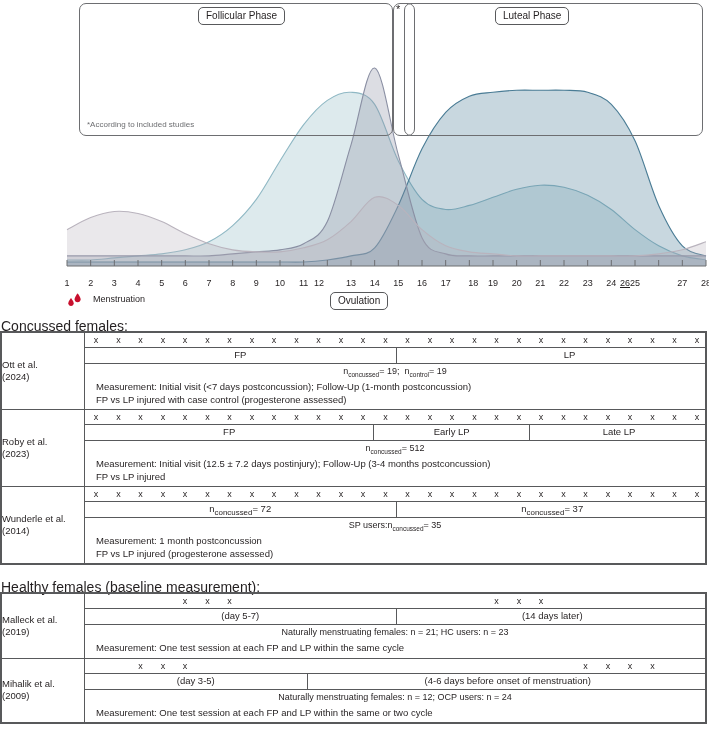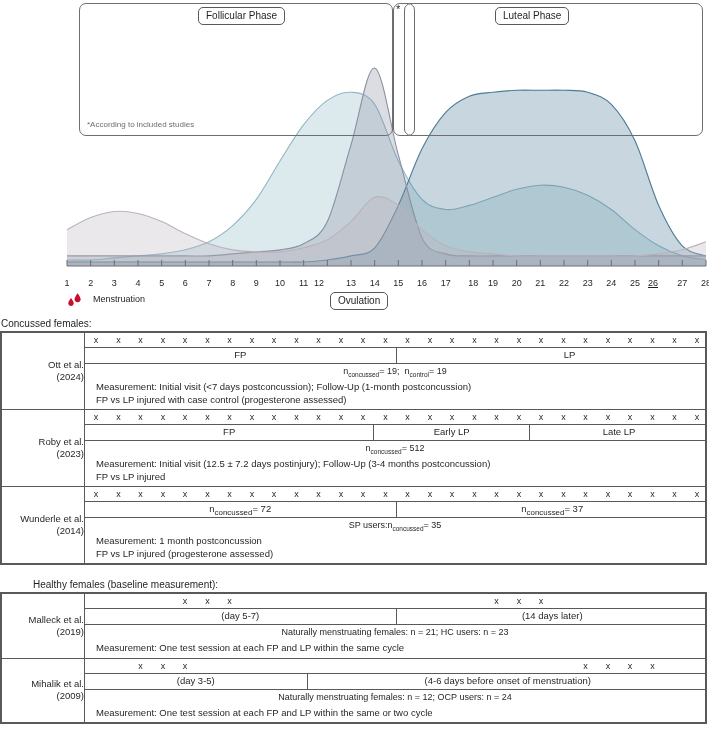--- a/index.html
+++ b/index.html
@@ -70,32 +70,32 @@
   }
   #menstruation-label {
     position: absolute; left: 93px; top: 294px;
     font-size: 9px; color: #231f20; white-space: nowrap;
   }
   #drop-icon { position: absolute; left: 65px; top: 289px; width: 20px; height: 20px; }
 
   
   .section-caption {
     position: absolute; left: 1px;
-    font-size: 10px; color: #231f20; white-space: nowrap;
+    font-size: 14px; color: #231f20; white-space: nowrap;
   }
   .tbl {
     position: absolute; left: 0; width: 707px;
     border: 1px solid #58595b;
     border-collapse: collapse;
   }
   .tbl table { border-collapse: collapse; width: 100%; table-layout: fixed; }
   .tbl td { border: 1px solid #58595b; padding: 0; vertical-align: middle; }
   .namecell {
     width: 83px; font-size: 9.5px; line-height: 12px;
-    padding: 2px 0 2px 6px; color: #231f20; vertical-align: middle; text-align: right;
+    padding: 2px 0 2px 6px; color: #231f20; vertical-align: middle;
   }
   .xrow { height: 15px; position: relative; }
   .xmark {
     position: absolute; top: 2px; font-size: 9px; line-height: 10px;
     width: 14px; margin-left: -7px; text-align: center; color: #231f20;
   }
   .ncell {
     height: 15px; font-size: 9px; text-align: center; color: #231f20;
     line-height: 14px;
   }
@@ -194,21 +194,21 @@
         <div class="day-lbl" style="left: 422px;">16</div>
         <div class="day-lbl" style="left: 445.667px;">17</div>
         <div class="day-lbl" style="left: 469.333px; text-align: right;">18</div>
         <div class="day-lbl" style="left: 493px;">19</div>
         <div class="day-lbl" style="left: 516.667px;">20</div>
         <div class="day-lbl" style="left: 540.333px;">21</div>
         <div class="day-lbl" style="left: 564px;">22</div>
         <div class="day-lbl" style="left: 587.667px;">23</div>
         <div class="day-lbl" style="left: 611.333px;">24</div>
         <div class="day-lbl" style="left: 635px;">25</div>
-        <div class="day-lbl" style="left: 653px; text-decoration: underline;">26</div>
+        <div class="day-lbl" style="left: 625px; text-decoration: underline;">26</div>
         <div class="day-lbl" style="left: 682.333px;">27</div>
         <div class="day-lbl" style="left: 706px;">28</div>
       </div>
 
     <svg id="drop-icon" viewBox="0 0 20 20">
       <path d="M12.6 4.2 C12.6 4.2 9.6 8.0 9.6 10.2 C9.6 12.0 10.9 13.3 12.6 13.3
                C14.3 13.3 15.6 12.0 15.6 10.2 C15.6 8.0 12.6 4.2 12.6 4.2 Z" fill="#c8102e"></path>
       <path d="M6.0 9.0 C6.0 9.0 3.3 12.3 3.3 14.2 C3.3 15.8 4.5 17.0 6.0 17.0
                C7.5 17.0 8.7 15.8 8.7 14.2 C8.7 12.3 6.0 9.0 6.0 9.0 Z" fill="#c8102e"></path>
     </svg>
@@ -377,21 +377,21 @@
           <div class="ncell"><span>SP users:n<sub>concussed</sub>= 35</span></div>
           <div class="notecell">
                   <div>Measurement: 1 month postconcussion</div>
                   <div>FP vs LP injured (progesterone assessed)</div>
                 </div>
         </td>
       </tr>
           </tbody>
         </table>
       </div>
-      <div class="section-caption" style="top: 579px; padding-left: 32px;">Healthy females (baseline measurement):</div>
+      <div class="section-caption" style="top: 579px;">Healthy females (baseline measurement):</div>
       <div class="tbl" style="top: 592px;">
         <table>
       <tbody>
             <tr>
         <td class="namecell" rowspan="3">
           <span>Malleck et al.</span><br>
           <span>(2019)</span>
         </td>
         <td class="xrow">
                 <span class="xmark" style="left:100.1px">x</span>

